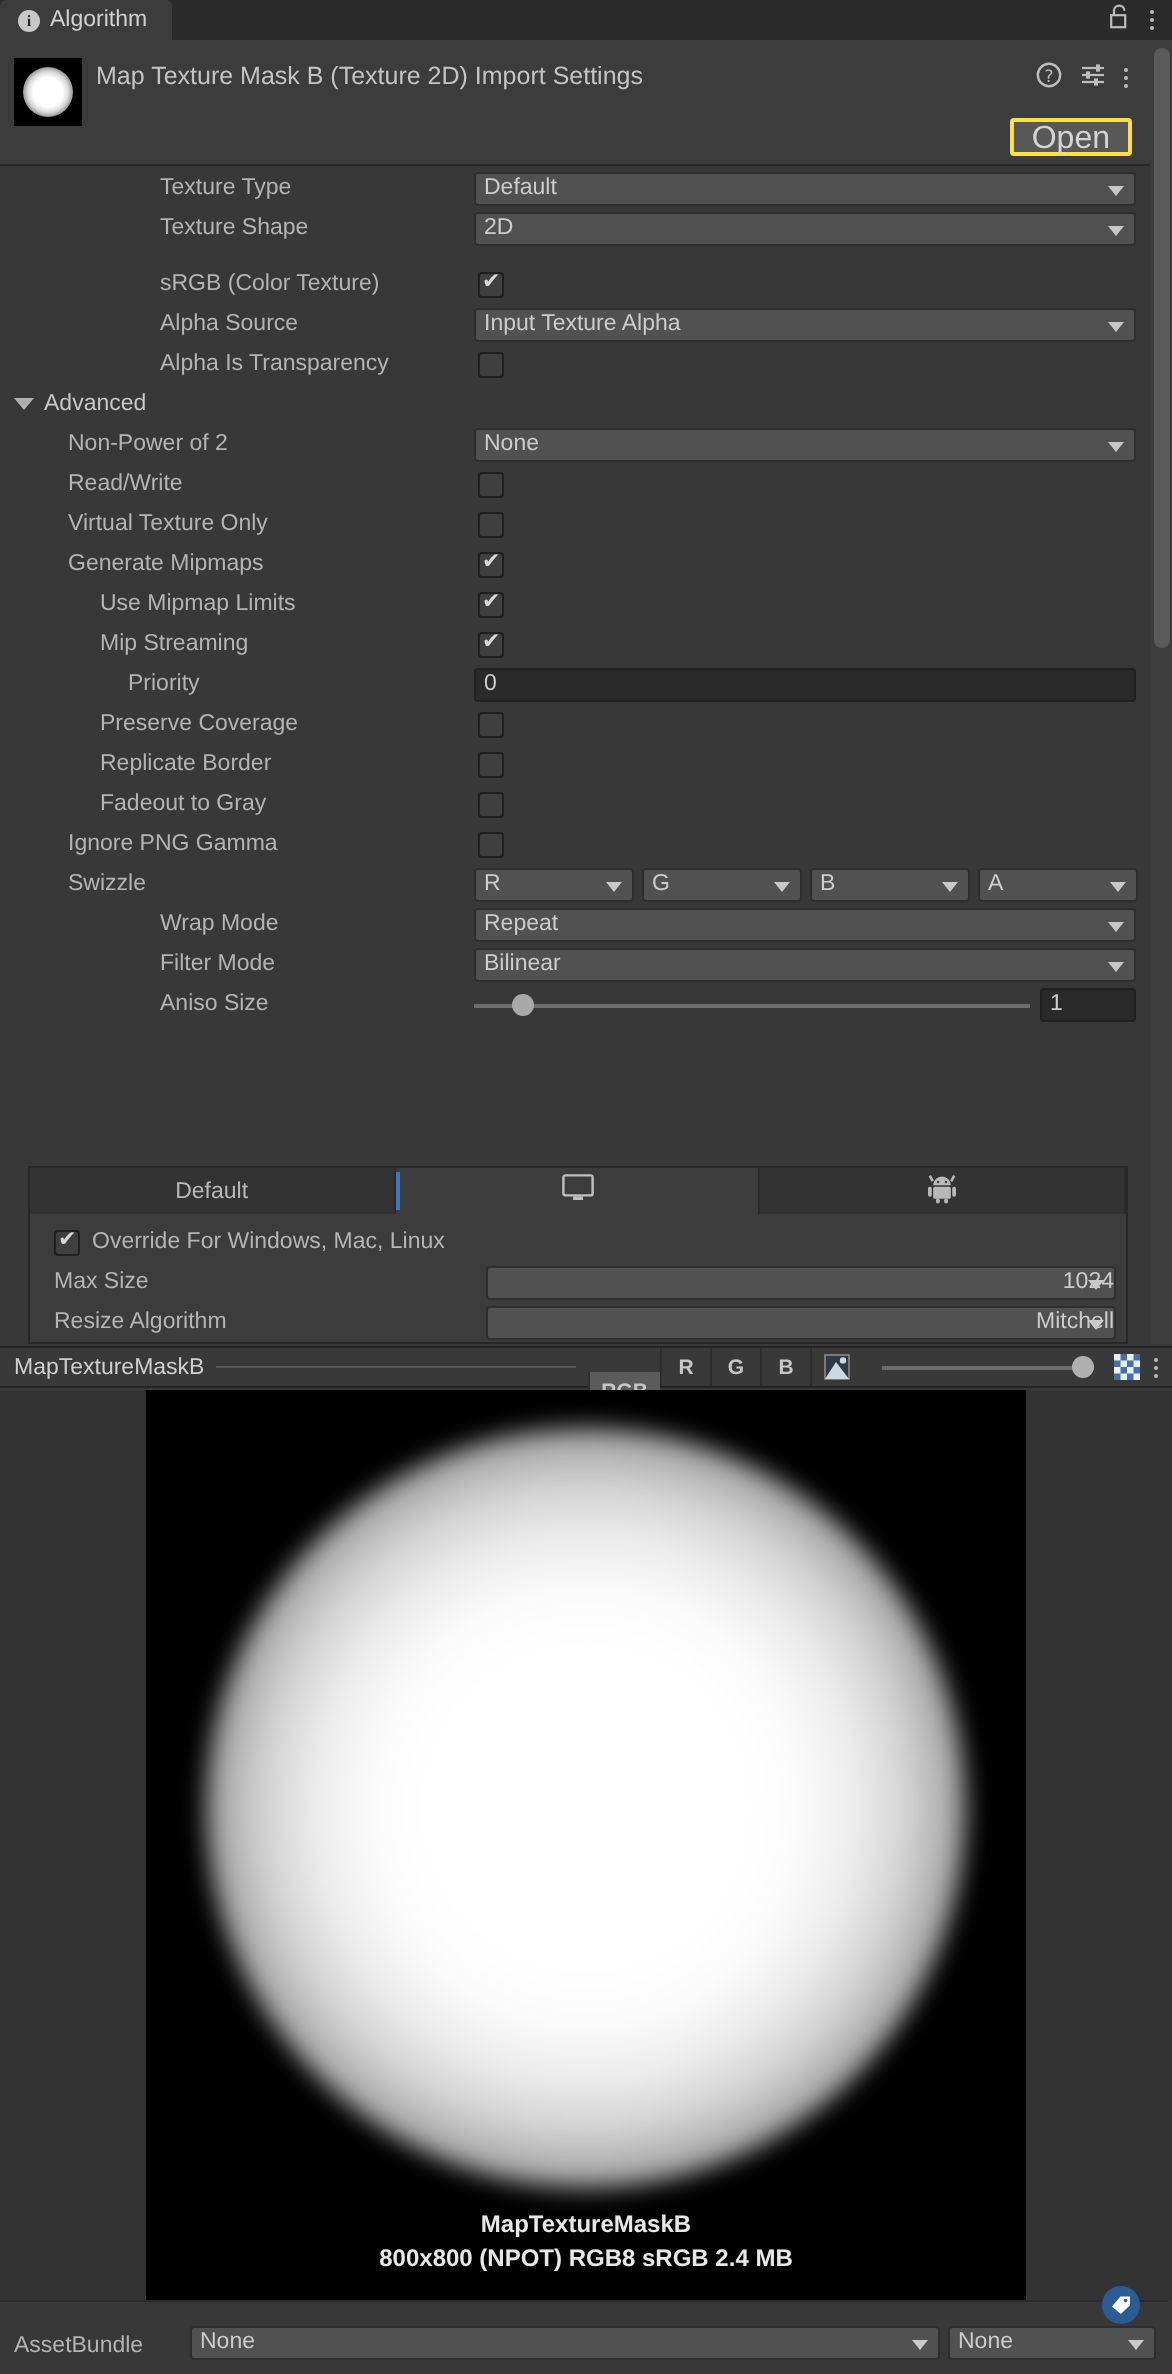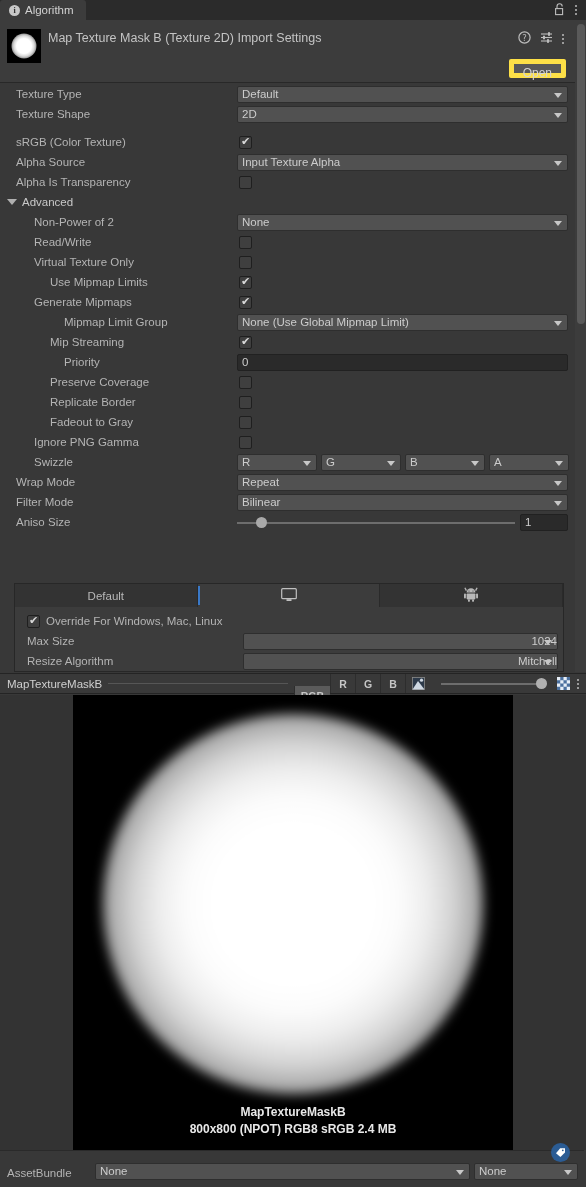--- a/index.html
+++ b/index.html
@@ -52,22 +52,22 @@
     position: absolute; left: 48px; top: 11px;
     font-size: 12.5px; color: #c4c4c4;
   }
   .header-icons {
     position: absolute; right: 11px; top: 11px;
     display: flex; align-items: center; gap: 9px;
   }
   .open-btn {
     position: absolute; right: 9px; top: 39px;
     height: 19px; padding: 0 9px; line-height: 18px;
-    background: #585858; border: 5px solid #fde047; border-radius: 2px;
-    color: #d4d4d4; font-size: 12px;
+    background: #585858; border: 2px solid #fde047; border-radius: 2px;
+    color: #d4d4d4; font-size: 16px;
   }
 
   
   .vscroll {
     position: absolute; right: 0; top: 20px; width: 11px; height: 652px;
     background: #3c3c3c;
   }
   .vscroll-thumb {
     position: absolute; left: 2px; top: 4px; width: 8px; height: 300px;
     background: #5a5a5a; border-radius: 4px;
@@ -75,21 +75,21 @@
 
   
   .props {
     position: absolute; left: 0; top: 84px; width: 575px; height: 588px;
     background: #383838; overflow: hidden;
   }
   .row { position: relative; height: 20px; display: flex; align-items: center; }
   .row .lbl {
     color: #b4b4b4; font-size: 11.5px; white-space: nowrap;
   }
-  .ind0 .lbl { padding-left: 16px; }
+  .ind0 .lbl { padding-left: 36px; margin-left: 44px; }
   .ind1 .lbl { padding-left: 34px; }
   .ind2 .lbl { padding-left: 50px; }
   .ind3 .lbl { padding-left: 64px; }
 
   .field { position: absolute; left: 237px; width: 331px; }
 
   .dropdown {
     height: 17px; background: #515151; border: 1px solid #2e2e2e; border-radius: 2px;
     color: #cccccc; font-size: 11.5px; line-height: 15px; padding-left: 4px;
     position: relative; white-space: nowrap; overflow: hidden;
@@ -323,33 +323,27 @@
         </div>
       </div>
       <div class="row ind1">
         <span class="lbl">Read/Write</span>
         <span class="chk" style="position: absolute; left: 239px;"></span>
       </div>
       <div class="row ind1">
         <span class="lbl">Virtual Texture Only</span>
         <span class="chk" style="position: absolute; left: 239px;"></span>
       </div>
+      <div class="row ind1">
+        <span class="lbl">Generate Mipmaps</span>
+        <span class="chk on" style="position: absolute; left: 239px;"></span>
+      </div>
       <div class="row ind2">
         <span class="lbl">Use Mipmap Limits</span>
         <span class="chk on" style="position: absolute; left: 239px;"></span>
-      </div>
-      <div class="row ind1">
-        <span class="lbl">Generate Mipmaps</span>
-        <span class="chk on" style="position: absolute; left: 239px;"></span>
-      </div>
-      <div class="row ind3">
-        <span class="lbl">Mipmap Limit Group</span>
-        <div class="field">
-          <div class="dropdown"><span>None (Use Global Mipmap Limit)</span><span class="caret"></span></div>
-        </div>
       </div>
       <div class="row ind2">
         <span class="lbl">Mip Streaming</span>
         <span class="chk on" style="position: absolute; left: 239px;"></span>
       </div>
       <div class="row ind3">
         <span class="lbl">Priority</span>
         <div class="field">
           <div class="textfield">0</div>
         </div>

